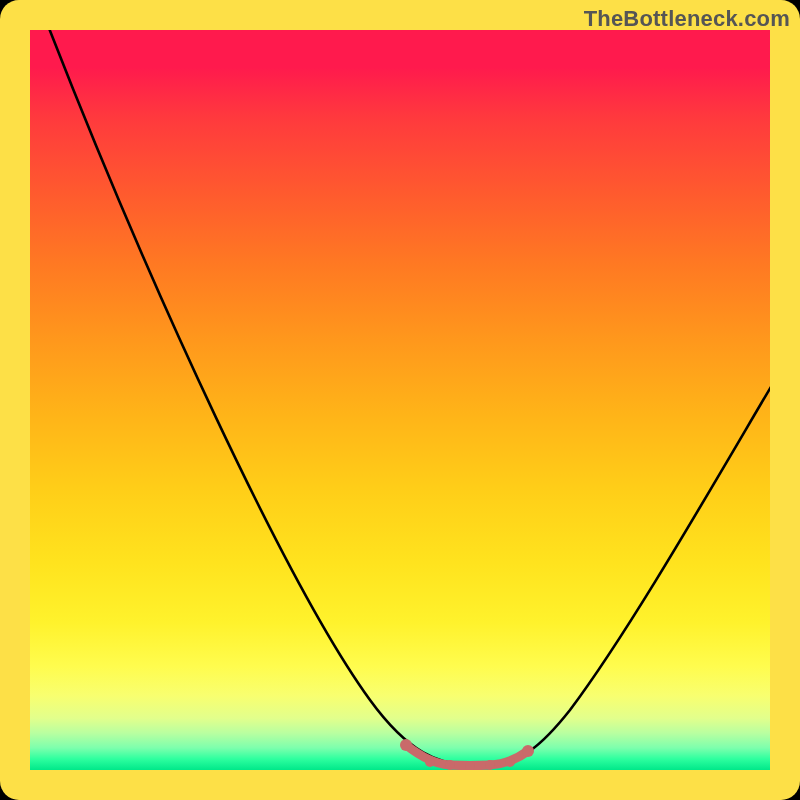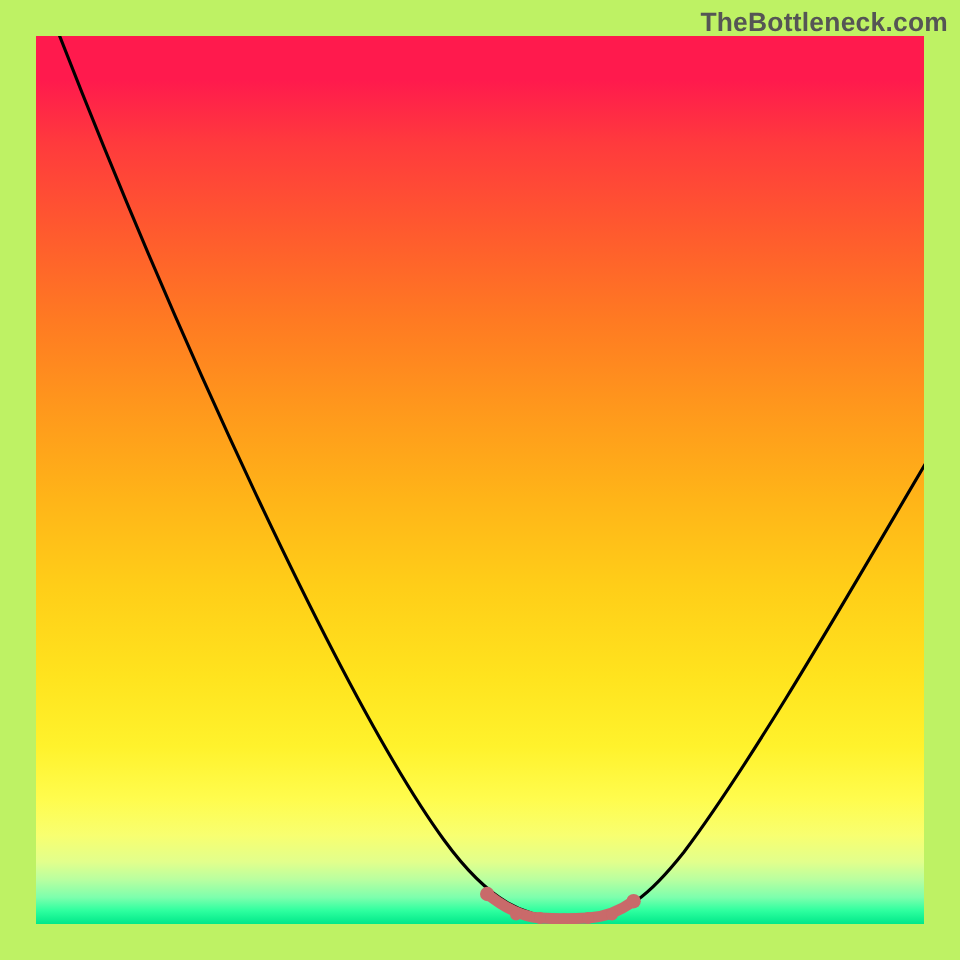--- a/index.html
+++ b/index.html
@@ -8,21 +8,22 @@
     width: 800px;
     height: 800px;
     background: #000;
     overflow: hidden;
     font-family: Arial, Helvetica, sans-serif;
   }
   .stage {
     position: relative;
     width: 800px;
     height: 800px;
-    background: #bef264;
+    background: #fde047;
+    border-radius: 19px;
   }
   .plot {
     position: absolute;
     left: 30px;
     top: 30px;
     width: 740px;
     height: 740px;
     overflow: hidden;
   }
   .gradient {

